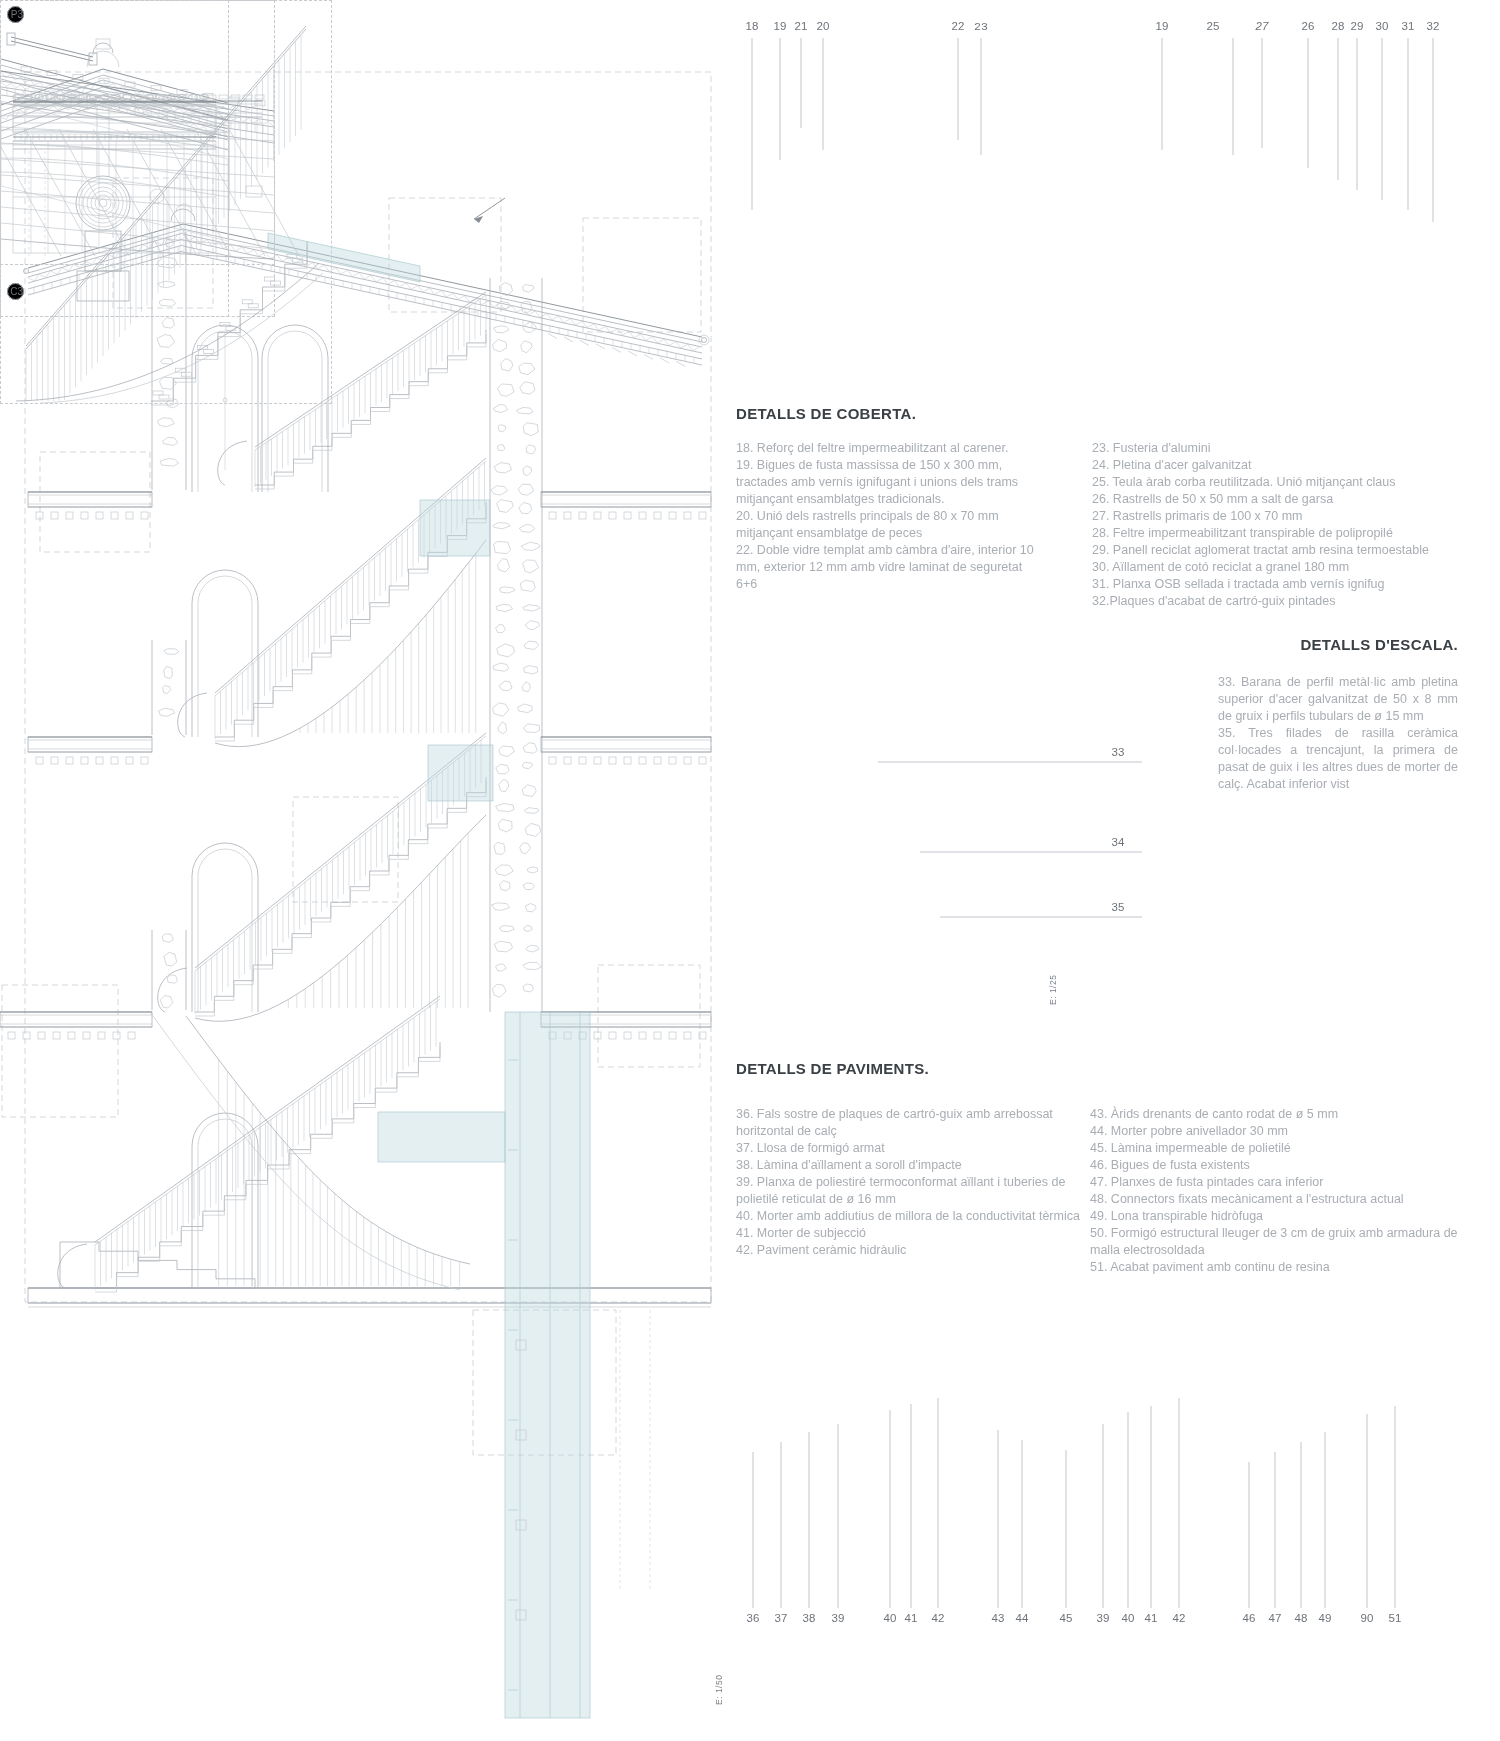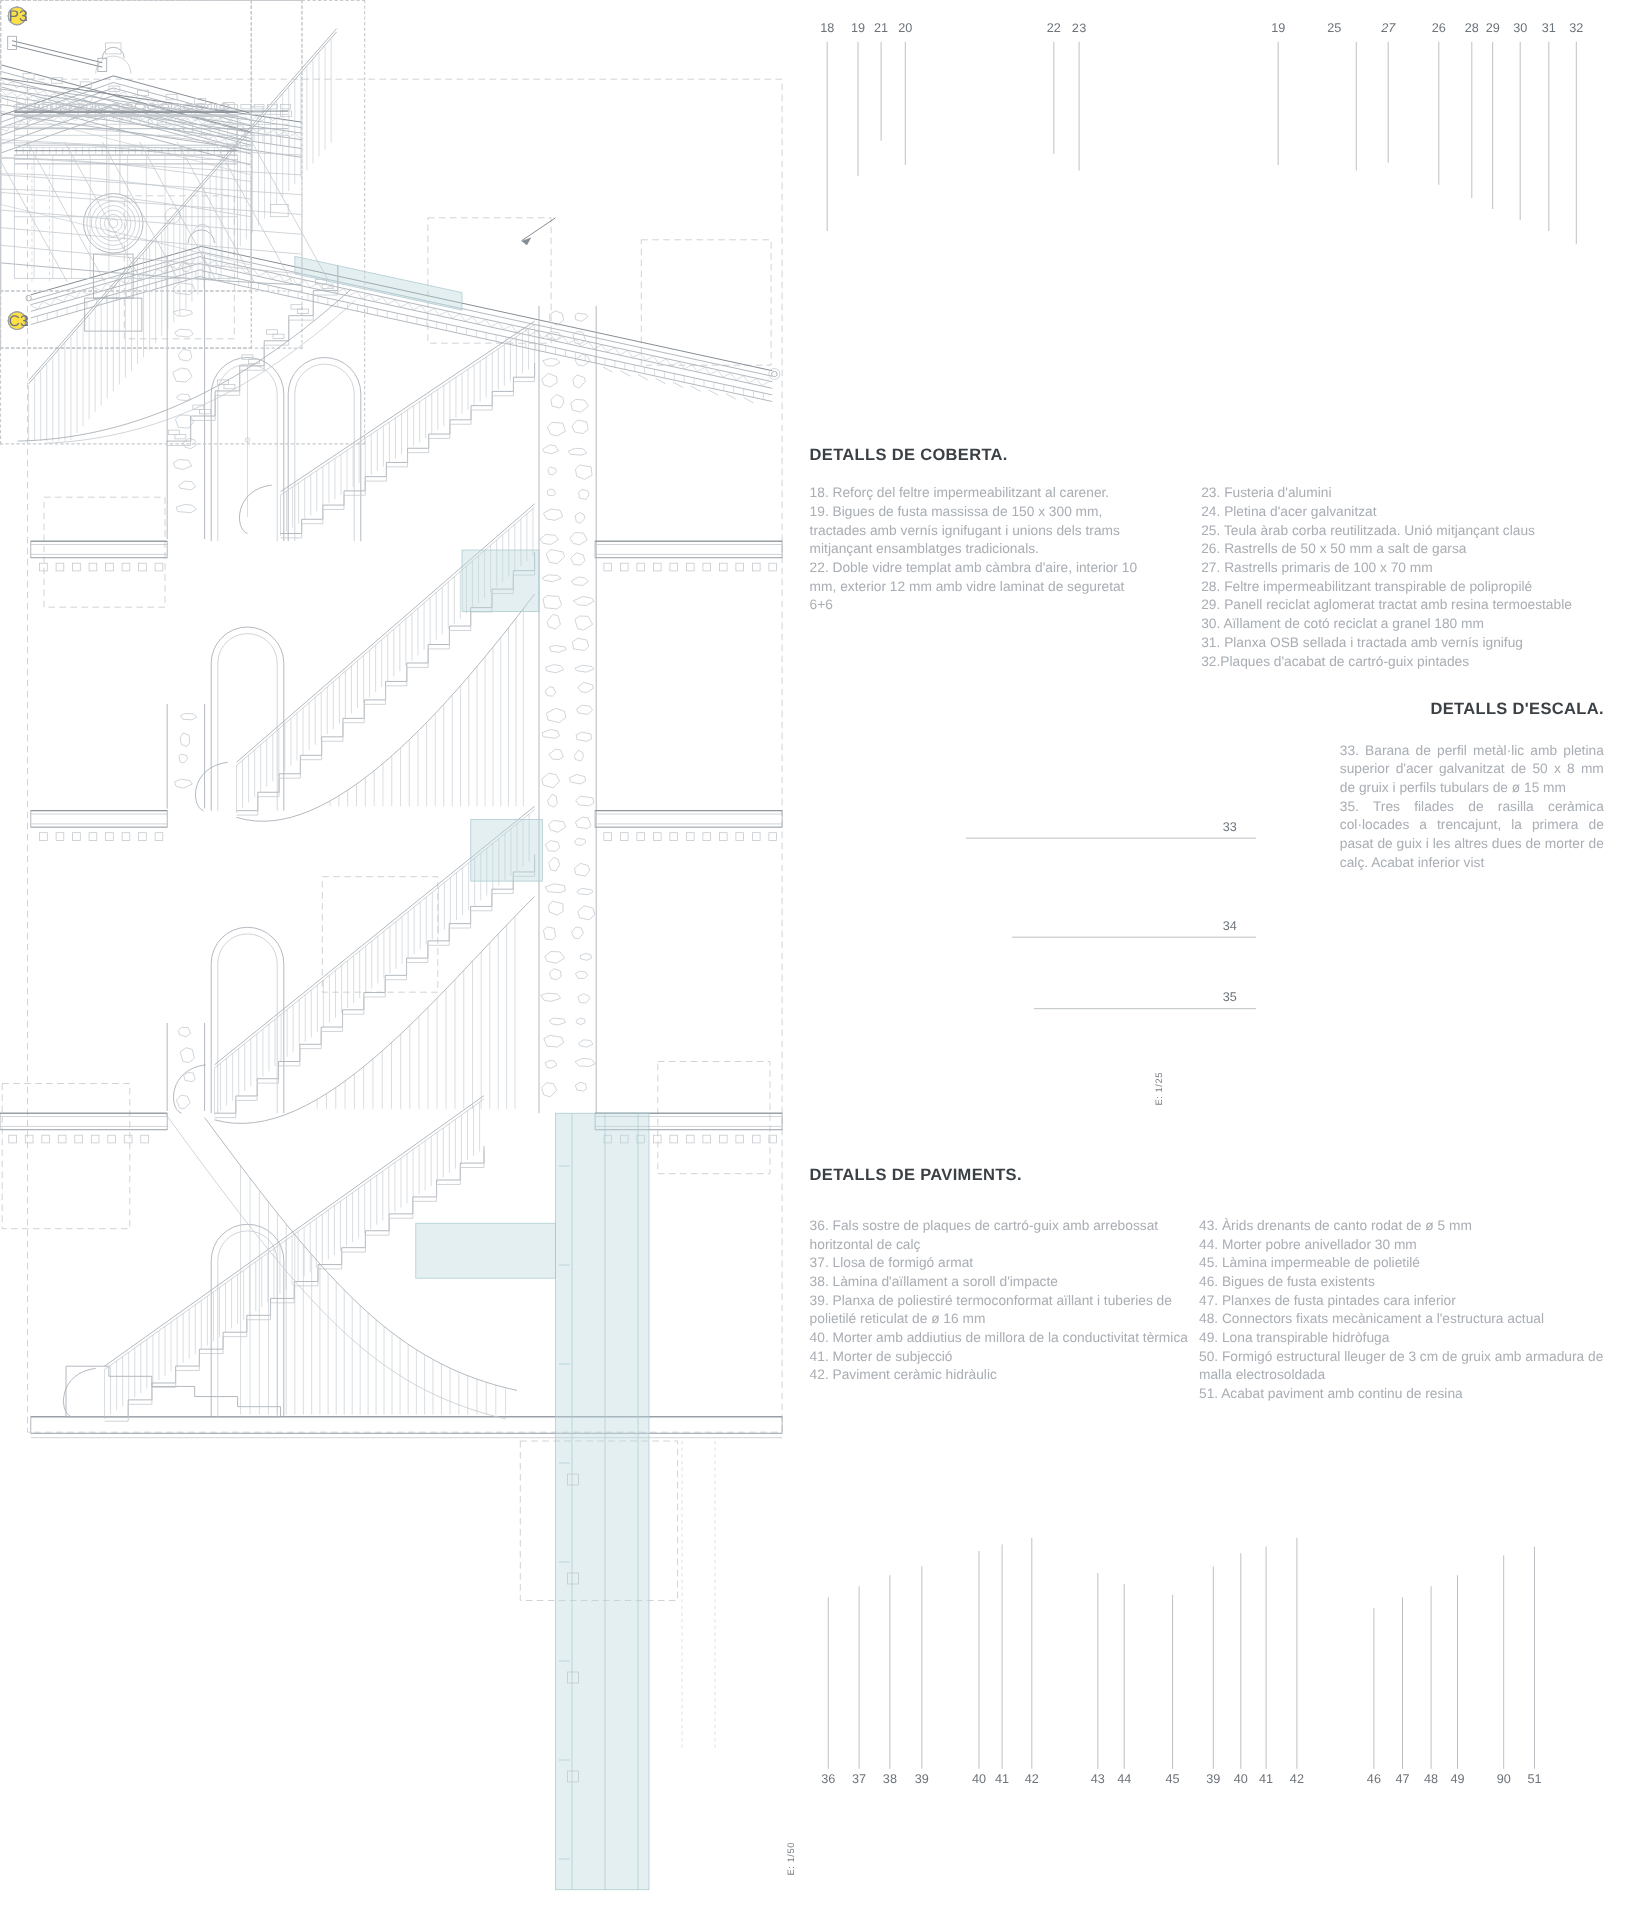--- a/index.html
+++ b/index.html
@@ -15,21 +15,21 @@
   svg .blue{fill:#bcd8dd;fill-opacity:.42;stroke:#a3c4cb;stroke-width:.6}
   svg .bluel{stroke:#a8c8cf;stroke-width:.6;fill:none}
   svg .ldr{stroke:#9aa0a7;stroke-width:.6;fill:none}
   .panel{position:absolute;border:1px dashed #c7cbcf;}
   .hd{position:absolute;font-weight:700;font-size:15px;color:#3b4045;letter-spacing:.3px;}
   .col{position:absolute;font-size:12.5px;line-height:17px;color:#a9aeb4;}
   .col div{margin:0;}
   .just div{text-align:justify;}
   .num{position:absolute;font-size:11.5px;color:#6d737a;width:20px;text-align:center;white-space:nowrap;}
   .plab{position:absolute;width:15px;height:15px;border:1px solid #9aa0a7;border-radius:50%;
-        color:#6d737a;font-size:14px;line-height:15px;text-align:left;background:#fde047;}
+        color:#6d737a;font-size:10px;line-height:15px;text-align:right;background:#000000;}
   .vscale{position:absolute;font-size:8.5px;color:#7a8087;transform:rotate(-90deg);
           transform-origin:left top;white-space:nowrap;letter-spacing:.5px;}
 </style>
 </head>
 <body>
 
 <div id="sheet">
 
   <svg id="mainsvg" style="left:0;top:0" width="735" height="1741" viewBox="0 0 735 1741">
       <defs>
@@ -829,20 +829,21 @@
       <line x1="622" y1="2" x2="622" y2="154" class="ldr"></line>
       <line x1="647" y1="2" x2="647" y2="164" class="ldr"></line>
       <line x1="673" y1="2" x2="673" y2="174" class="ldr"></line>
       <line x1="698" y1="2" x2="698" y2="186" class="ldr"></line>
     </svg>
 
   <div class="hd" style="left:736px;top:405px">DETALLS DE COBERTA.</div>
   <div class="col" id="cob-l" style="left:736px;top:440px;width:308px">
       <div>18. Reforç del feltre impermeabilitzant al carener.</div>
       <div>19. Bigues de fusta massissa de 150 x 300 mm, tractades amb vernís ignifugant i unions dels trams mitjançant ensamblatges tradicionals.</div>
+      <div>20. Unió dels rastrells principals de 80 x 70 mm mitjançant ensamblatge de peces</div>
       <div>22. Doble vidre templat amb càmbra d'aire, interior 10 mm, exterior 12 mm amb vidre laminat de seguretat 6+6</div>
     </div>
   <div class="col" id="cob-r" style="left:1092px;top:440px;width:386px">
       <div>23. Fusteria d'alumini</div>
       <div>24. Pletina d'acer galvanitzat</div>
       <div>25. Teula àrab corba reutilitzada. Unió mitjançant claus</div>
       <div>26. Rastrells de 50 x 50 mm a salt de garsa</div>
       <div>27. Rastrells primaris de 100 x 70 mm</div>
       <div>28. Feltre impermeabilitzant transpirable de polipropilé</div>
       <div>29. Panell reciclat aglomerat tractat amb resina termoestable</div>

